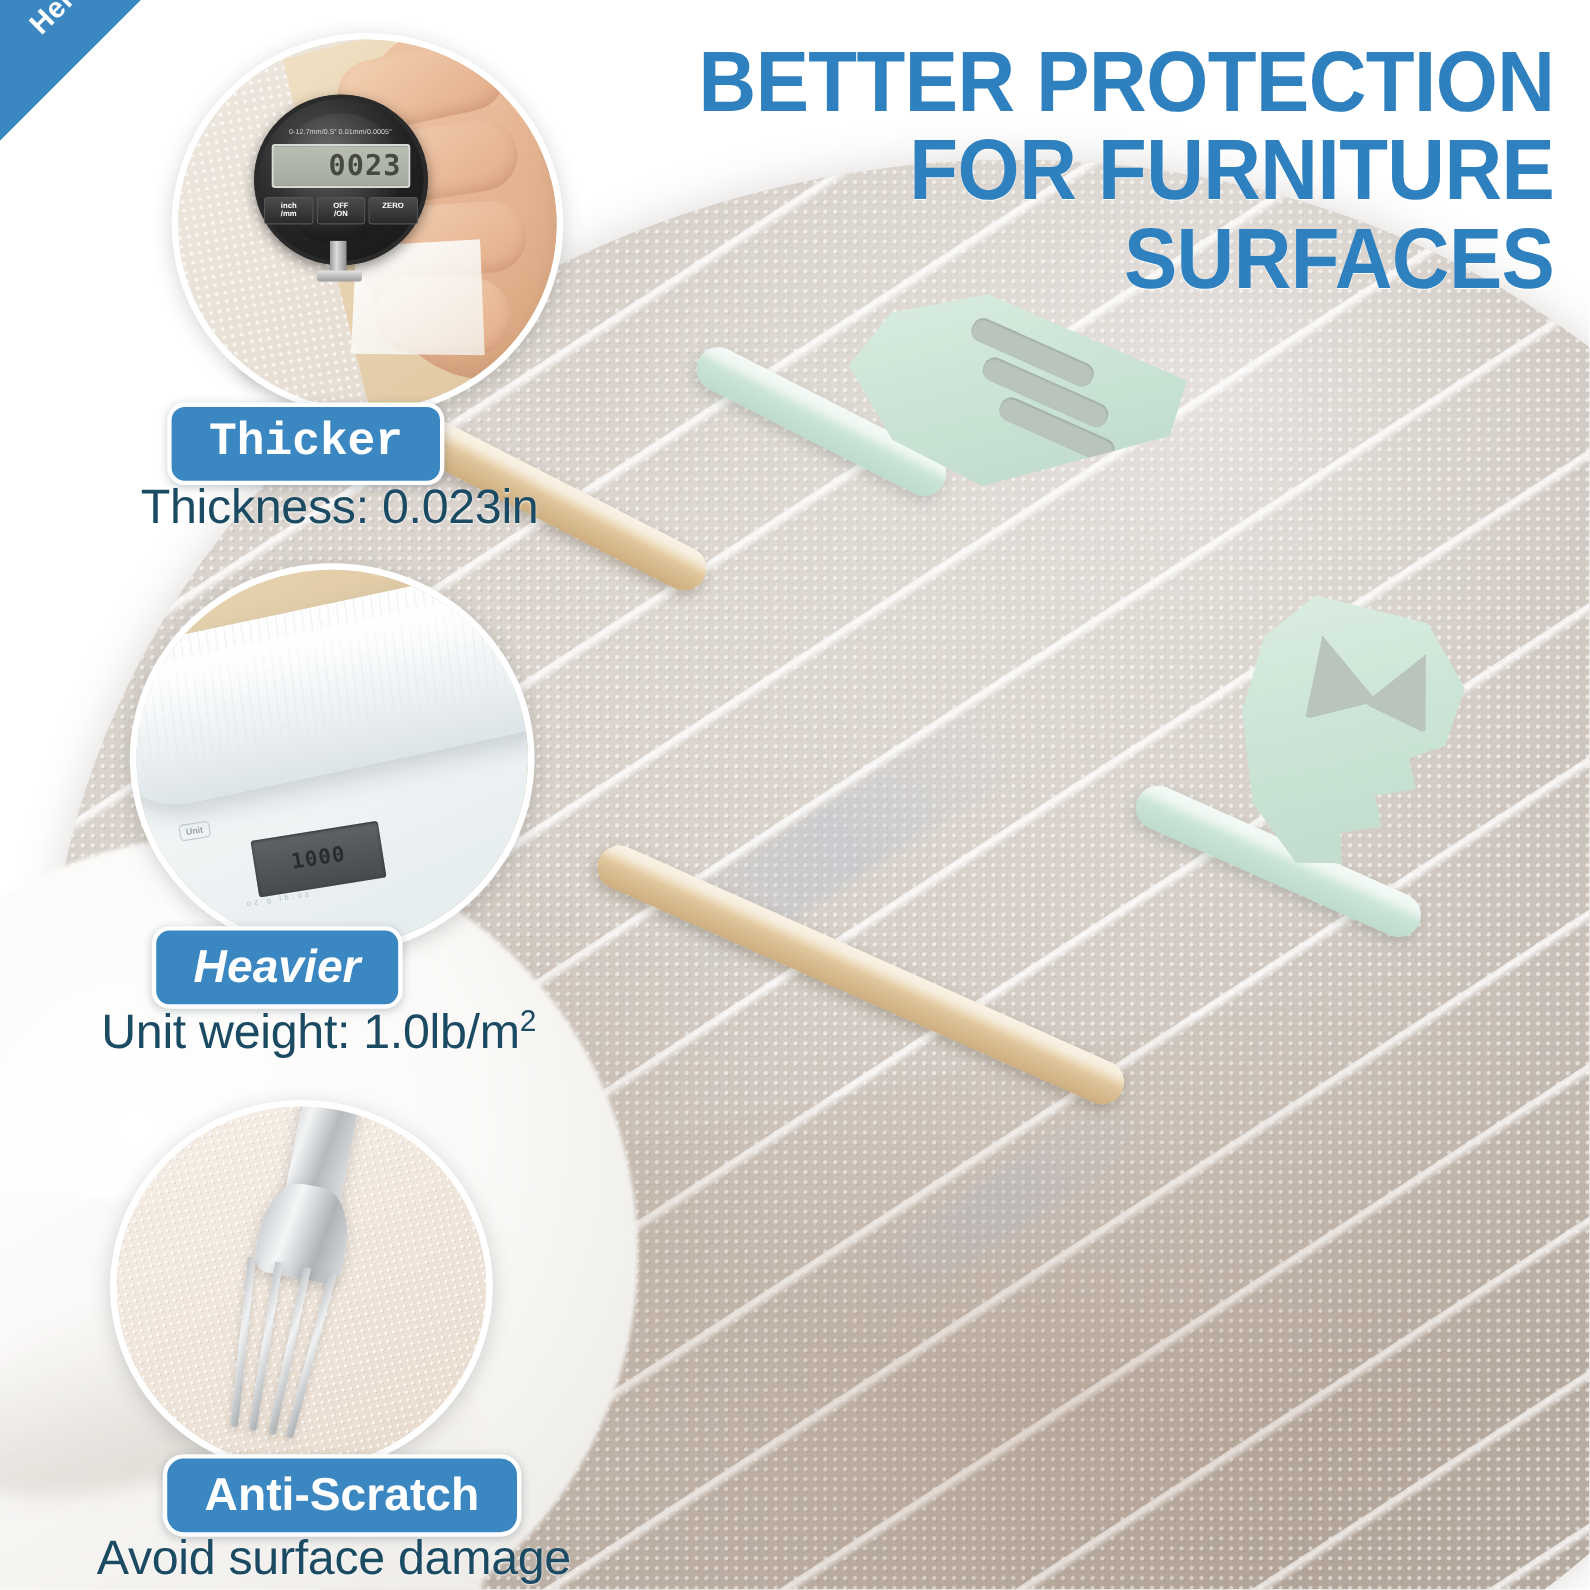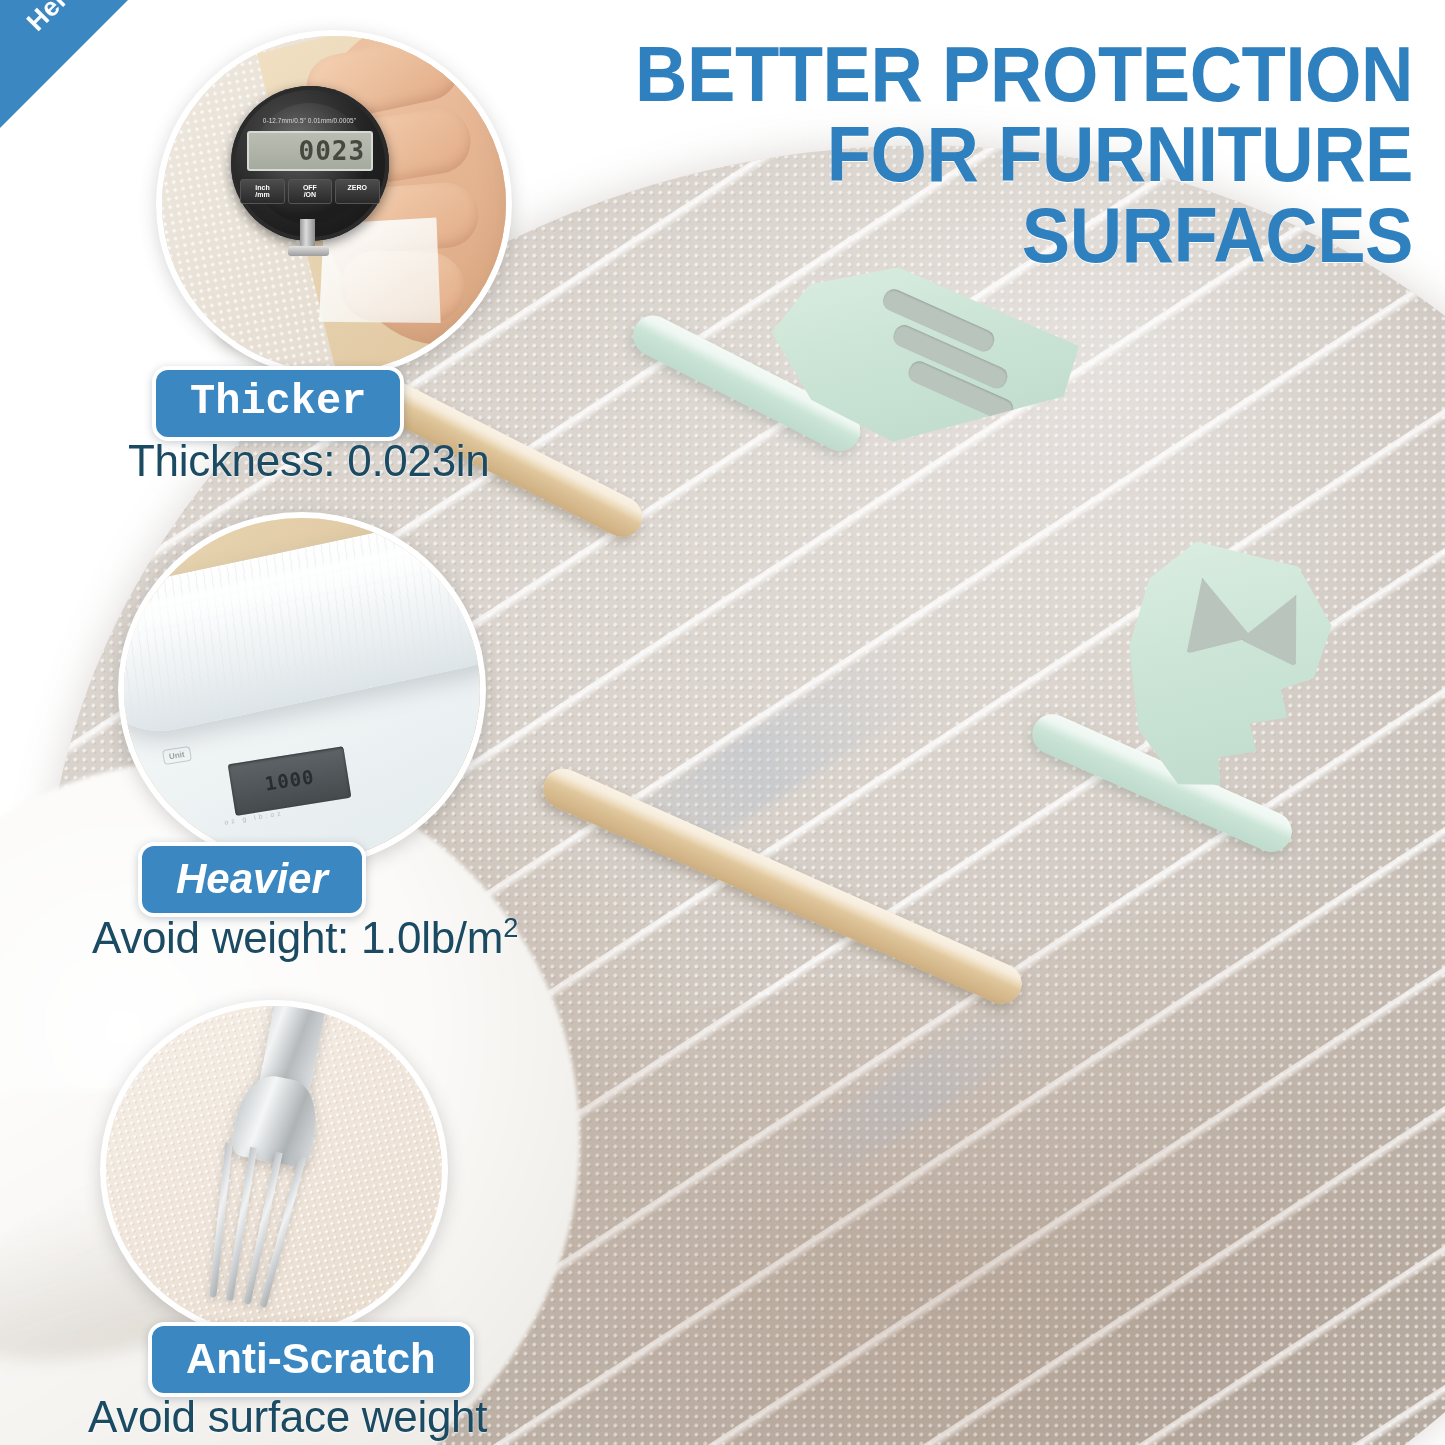--- a/index.html
+++ b/index.html
@@ -565,32 +565,32 @@
     <div class="scale-unit">Unit</div>
     <div class="scale-lcd">
       <span class="scale-digits">1000</span>
     </div>
     <div class="scale-modes">oz  g  lb:oz</div>
     <div class="roll"></div>
   </div>
 
   <div class="badge" style="left:138px; top:842px;font-style:italic;">Heavier</div>
   <div class="caption" style="left:92px; top:912px;">
-    <span>Avoid weight: 1.0lb/m</span><sup>2</sup>
+    <span>Unit weight: 1.0lb/m</span><sup>2</sup>
   </div>
 
   <div class="inset" style="left:100px; top:1000px; width:348px; height:340px;">
     <div class="ins3-bg"></div>
     <div class="ins3-tex"></div>
     <div class="fork">
       <div class="fork-handle"></div>
       <div class="fork-neck"></div>
       <div class="tine" style="left:17%; transform:rotate(-5deg);"></div>
       <div class="tine" style="left:35%; transform:rotate(-2deg);"></div>
       <div class="tine" style="left:54%; transform:rotate(1deg);"></div>
       <div class="tine" style="left:72%; transform:rotate(4deg);"></div>
     </div>
   </div>
 
-  <div class="badge" style="left:148px; top:1322px;">Anti-Scratch</div>
-  <div class="caption" style="left:88px; top:1392px;">Avoid surface weight</div>
+  <div class="badge" style="left:148px; top:1322px;border-radius:19px;">Anti-Scratch</div>
+  <div class="caption" style="left:88px; top:1392px;">Avoid surface damage</div>
 
 </div>
 
 </body></html>

